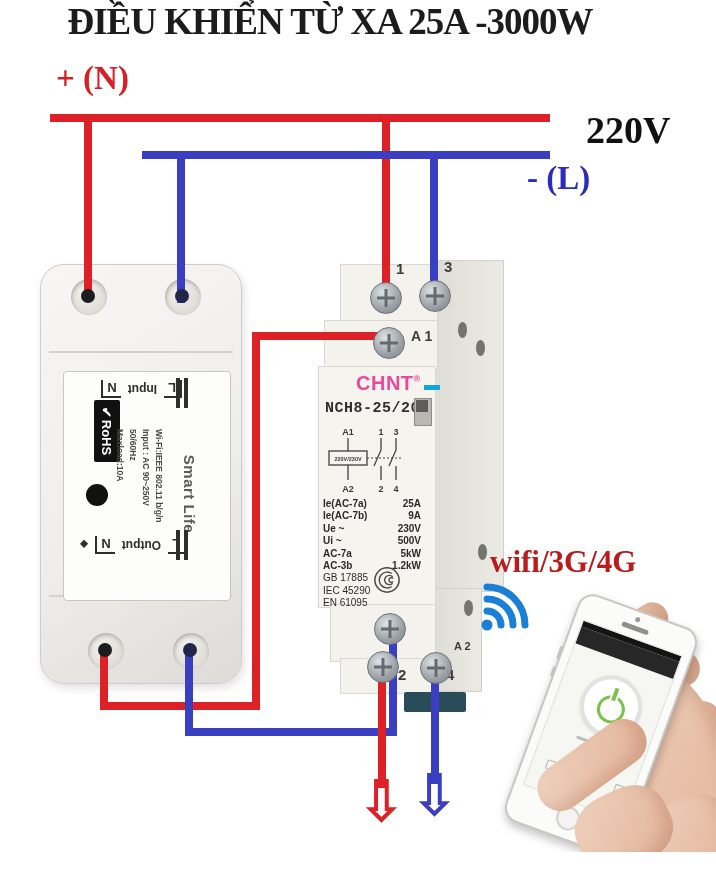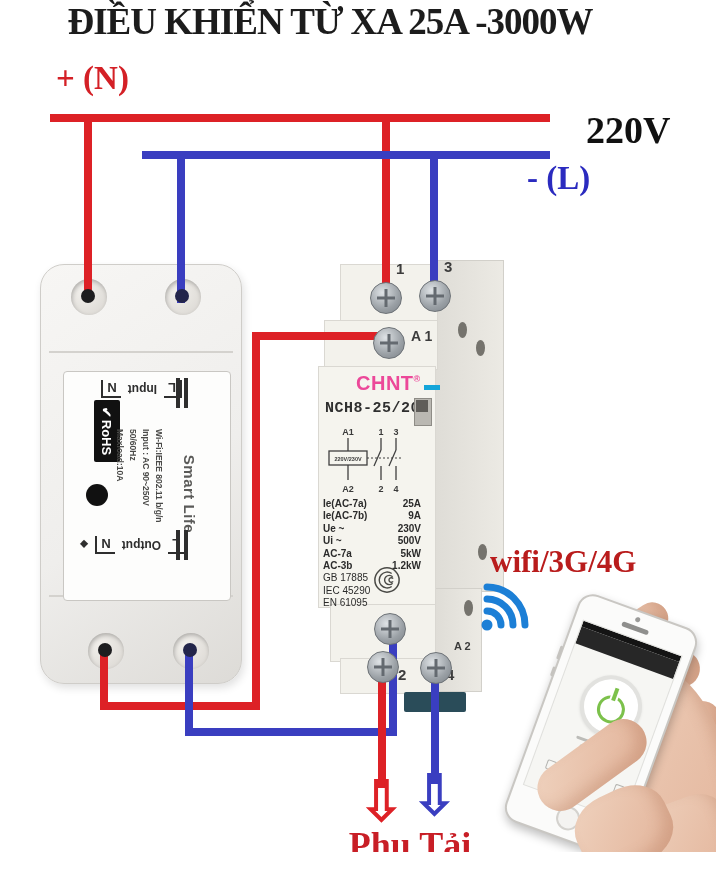--- a/index.html
+++ b/index.html
@@ -111,21 +111,20 @@
 
 <div class="canvas">
 
   <div class="abs title-wrap serifbold">
     <div class="title-l1">ĐIỀU KHIỂN TỪ XA 25A -3000W</div>
   </div>
   <div class="abs serifbold lab-n">+ (N)</div>
   <div class="abs serifbold lab-220">220V</div>
   <div class="abs serifbold lab-l">- (L)</div>
   <div class="abs serifbold lab-wifi">wifi/3G/4G</div>
-  <div class="abs serifbold lab-load">Phụ Tải</div>
 
   <div class="abs switch">
     <div class="seam" style="top:86px;"></div>
     <div class="seam" style="top:330px;"></div>
     <div class="hole-ring" style="left:30px;top:14px;"></div>
     <div class="hole-ring" style="left:124px;top:14px;"></div>
     <div class="hole-ring" style="left:47px;top:368px;"></div>
     <div class="hole-ring" style="left:132px;top:368px;"></div>
 
     <div class="panel">

